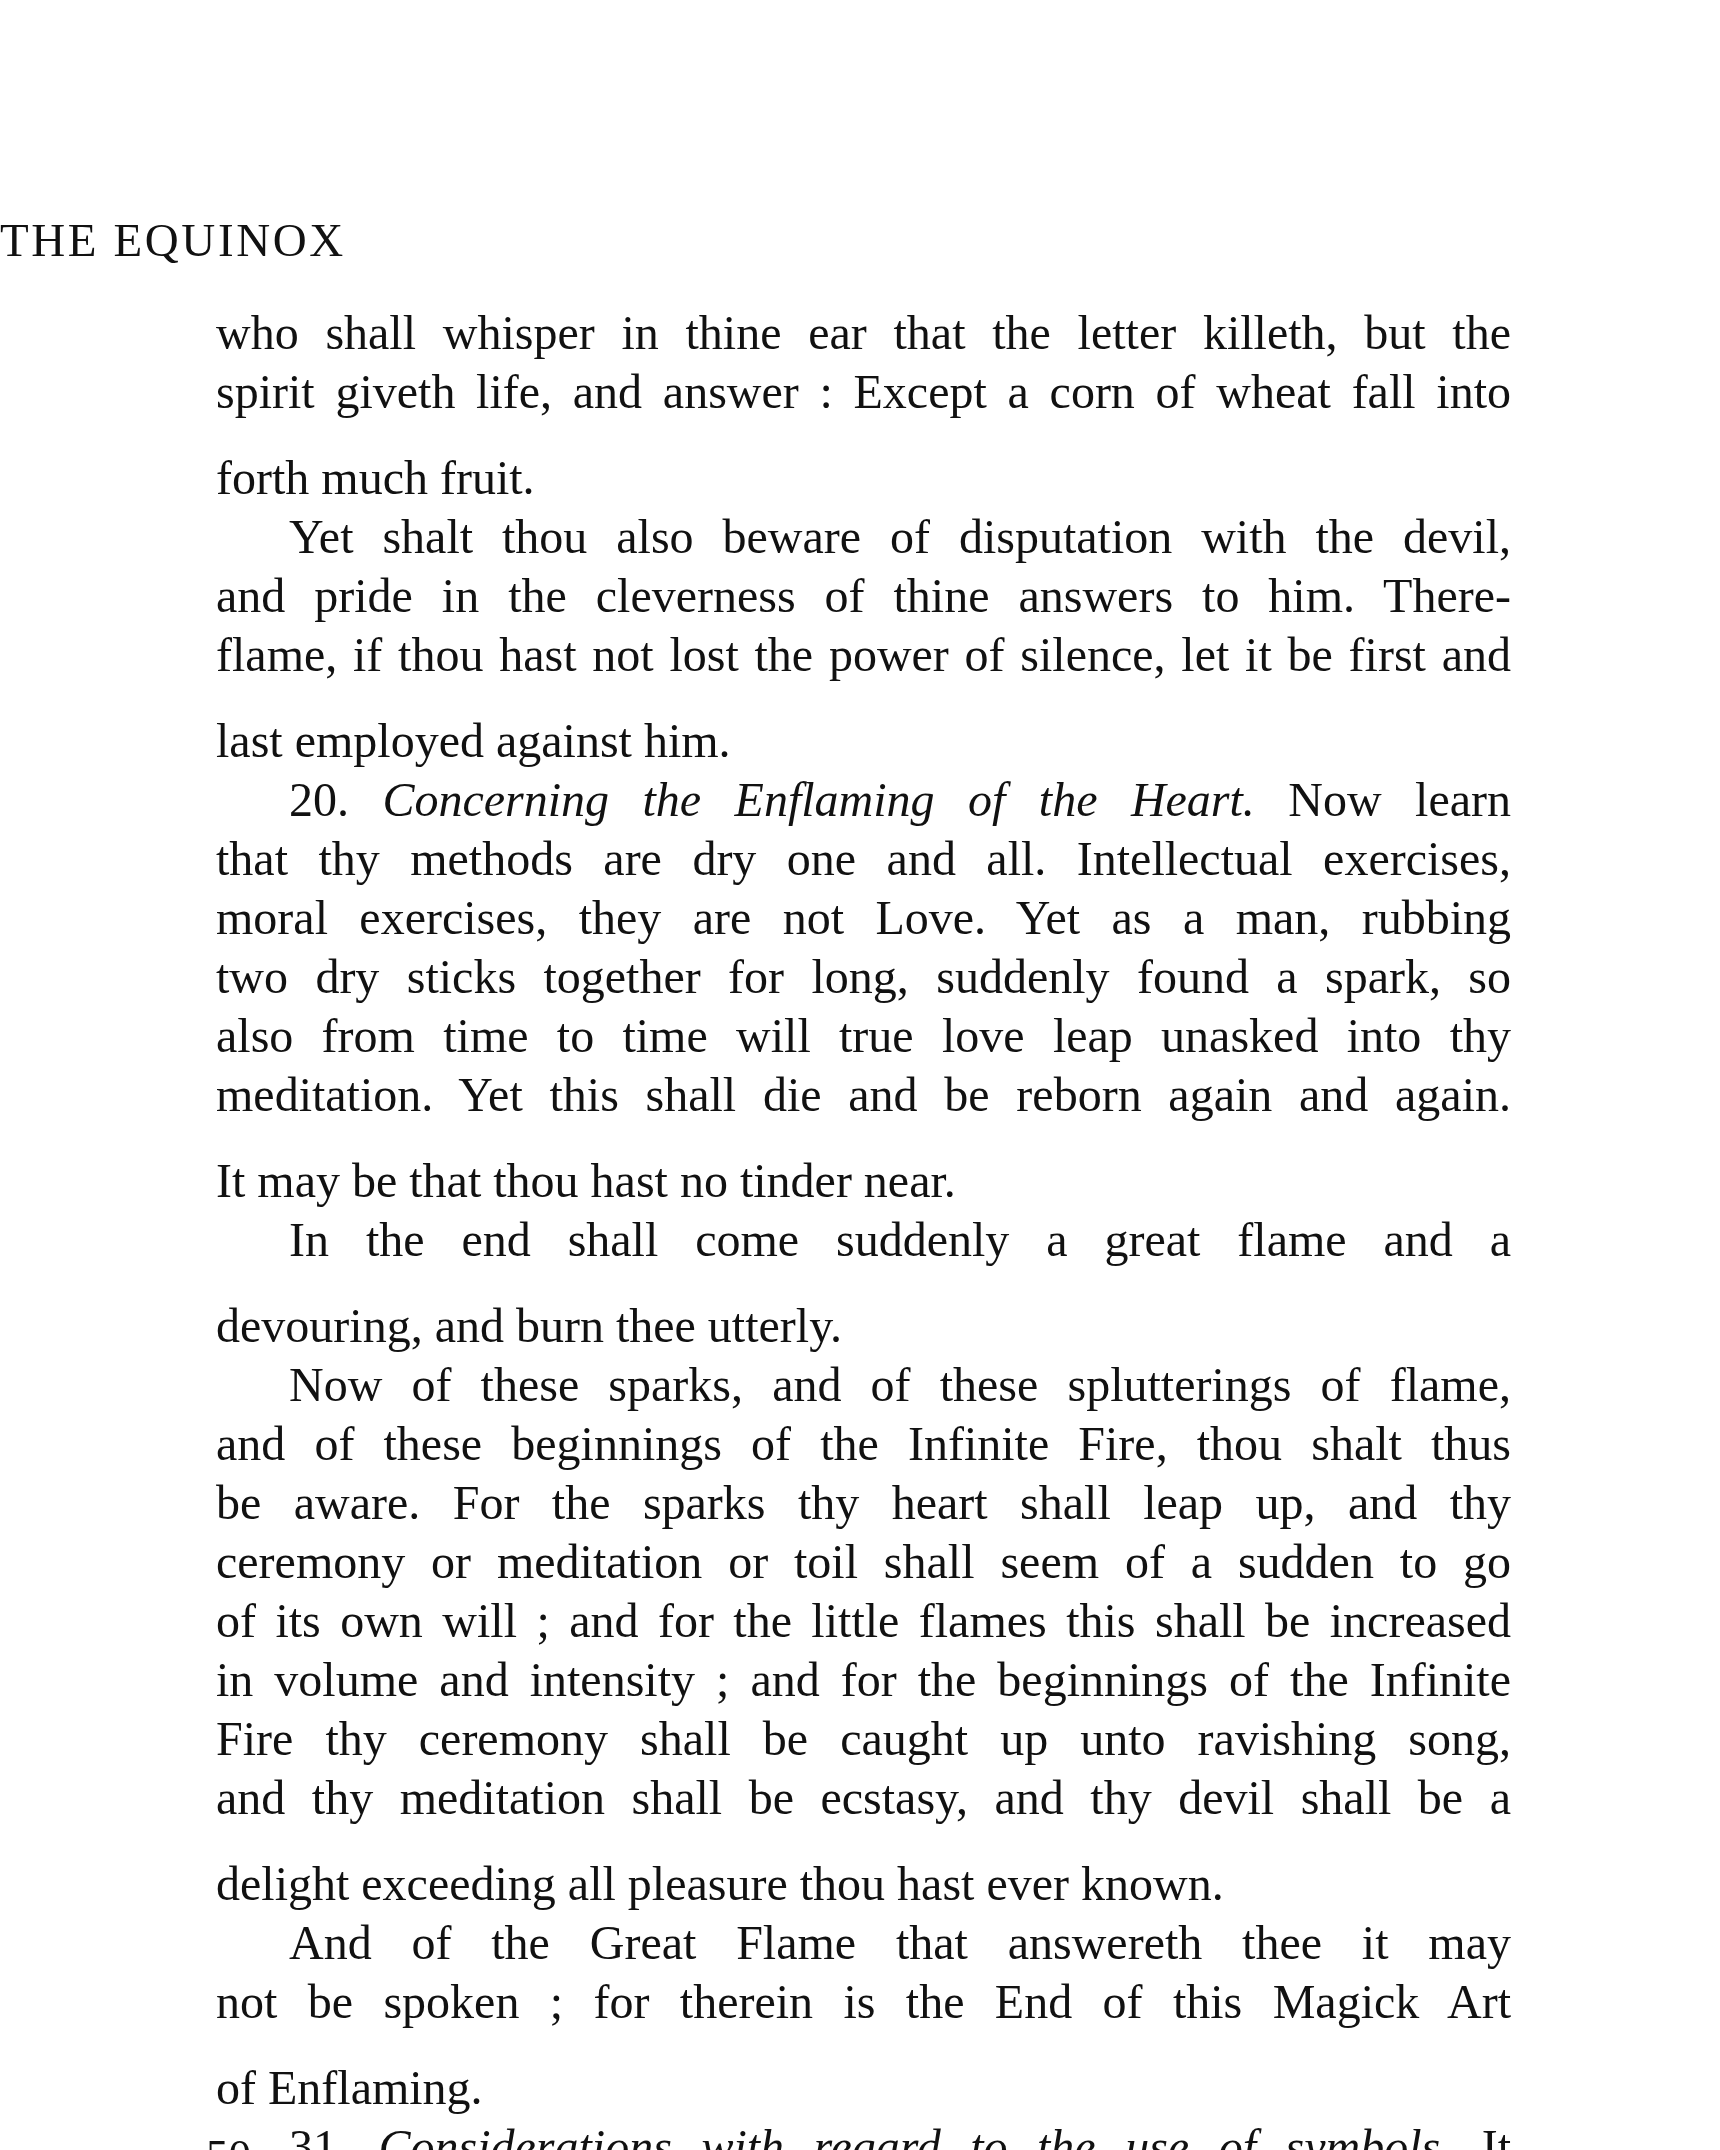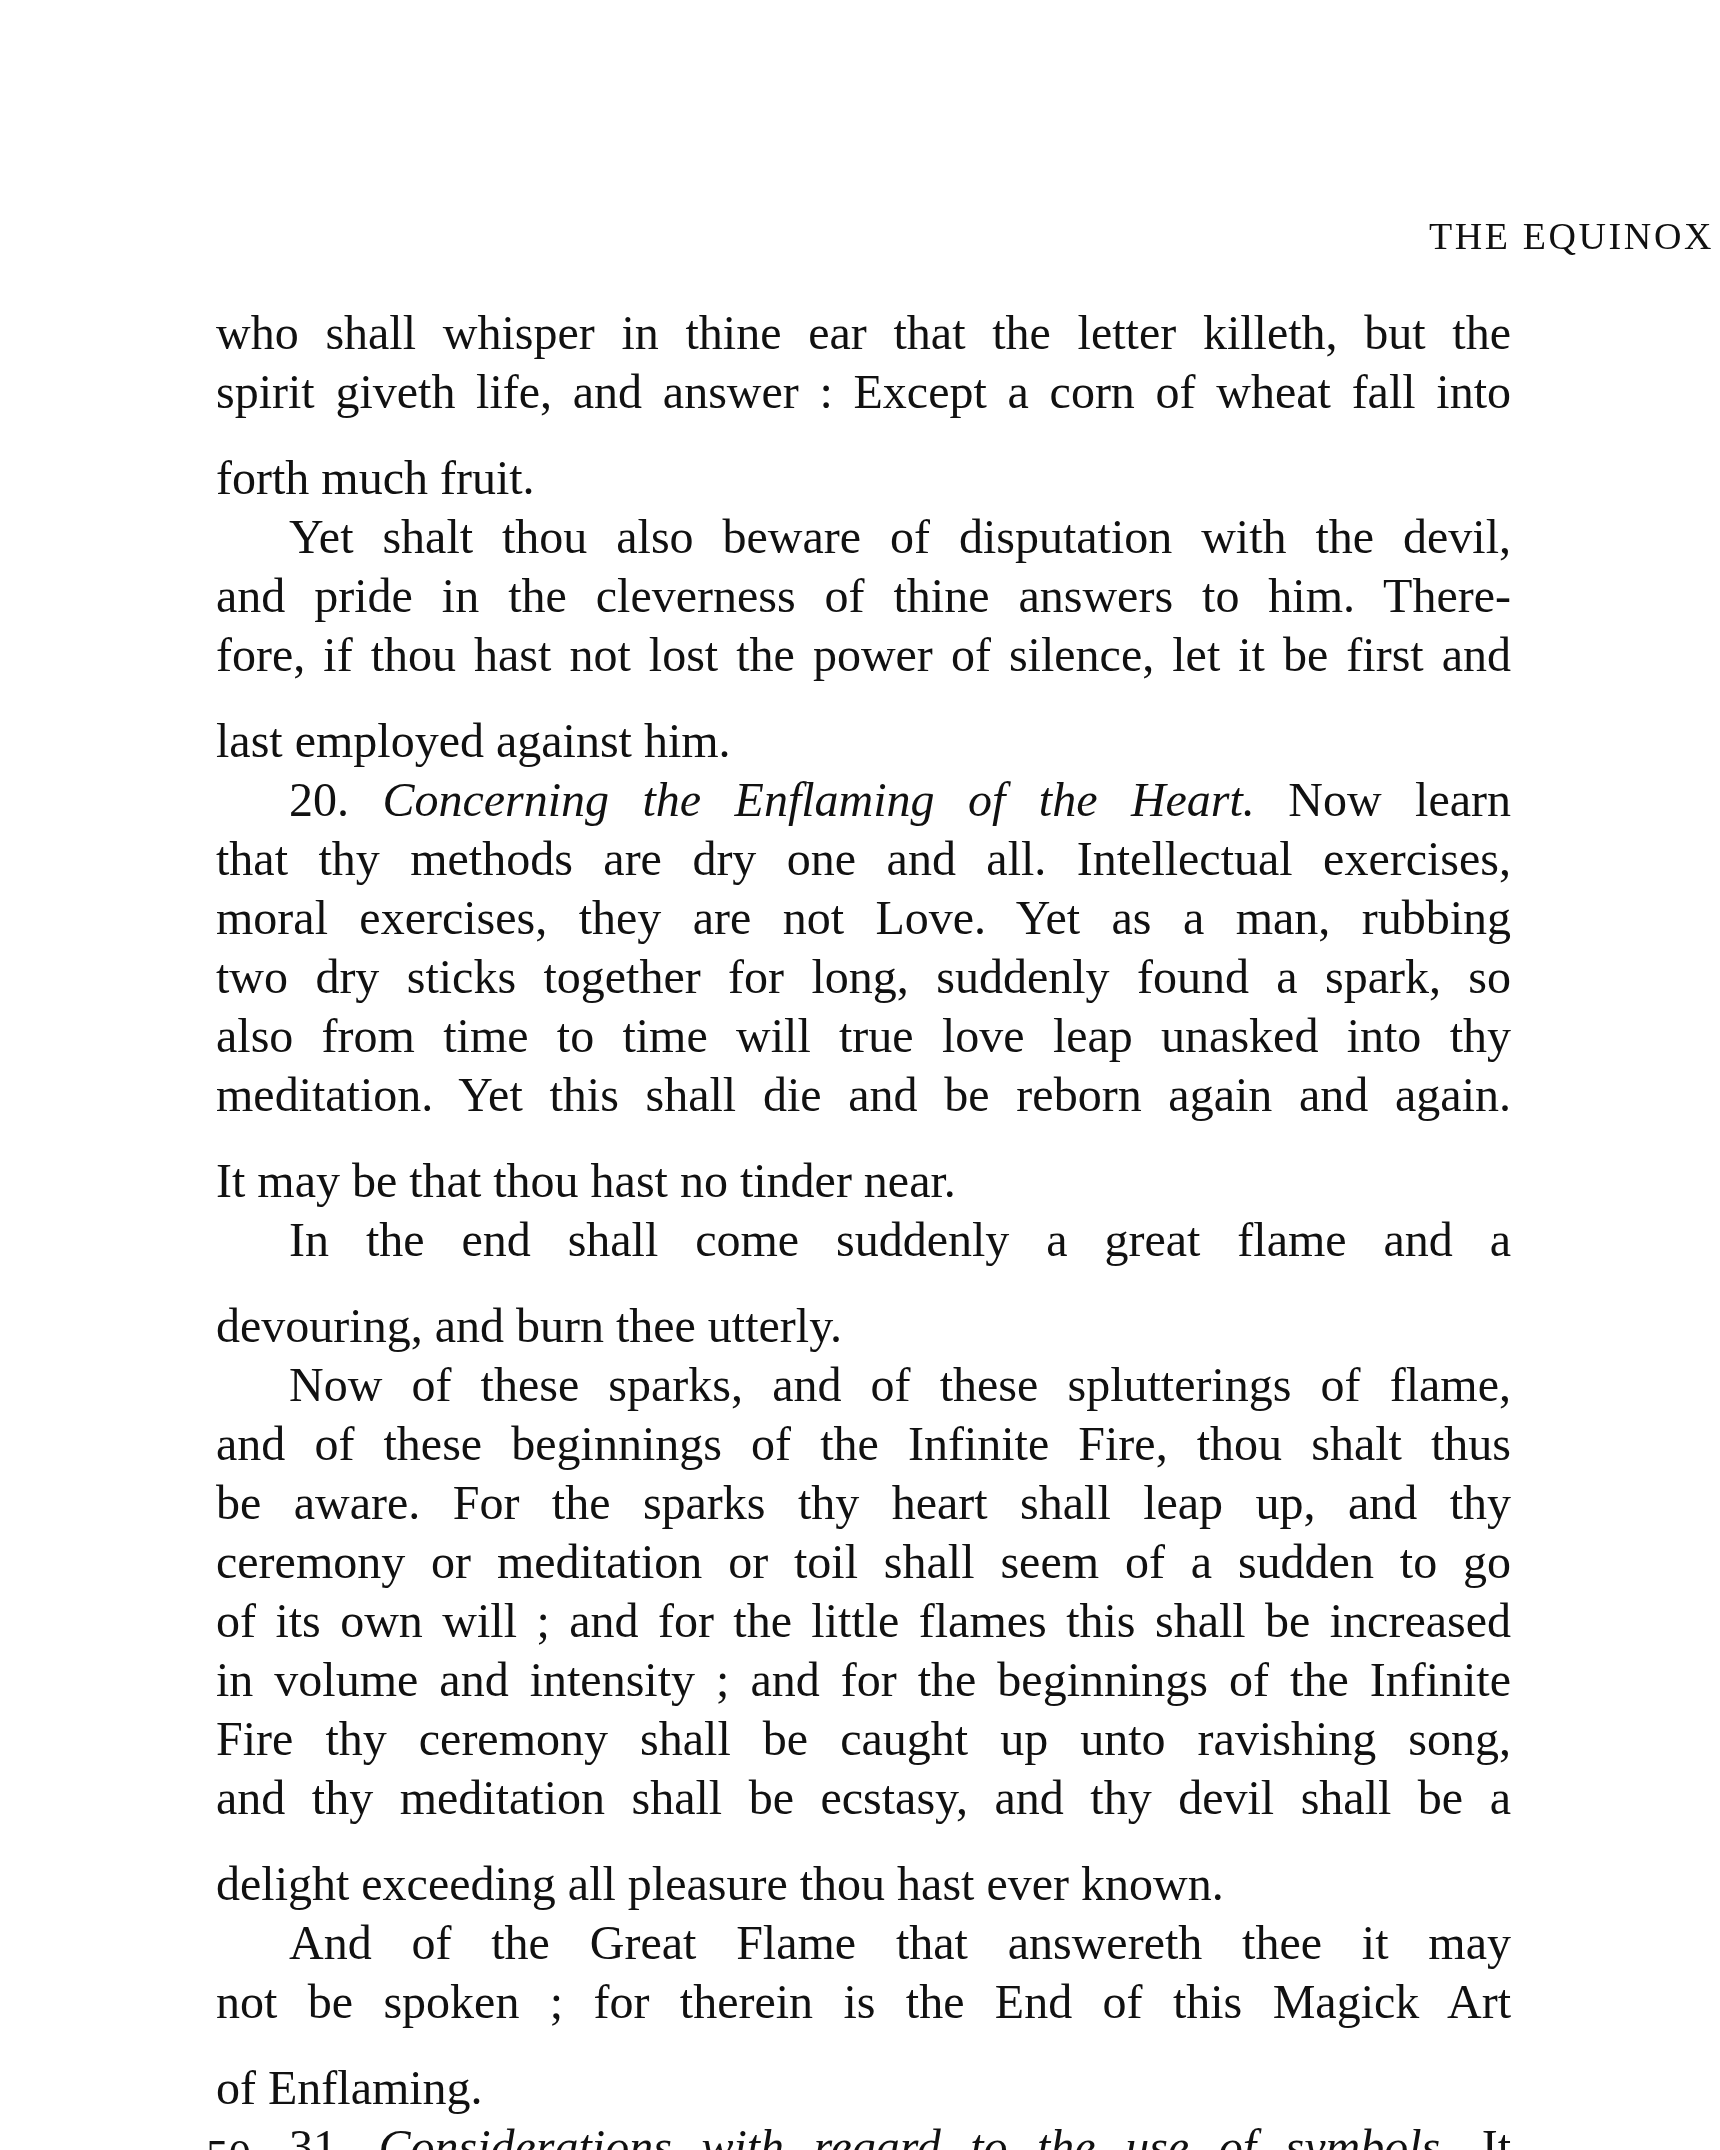--- a/index.html
+++ b/index.html
@@ -1,39 +1,39 @@
 <!DOCTYPE html>
 <html style="font-size:6.9px"><head>
 <meta charset="utf-8">
 <style>
   html, body { margin:0; padding:0; background:#ffffff; }
   body { width:1721px; height:2344px; position:relative; overflow:hidden;
          font-family:"Liberation Serif", "DejaVu Serif", serif; color:#111; }
-  .header { position:absolute; top:217px; left:0; width:1714px; text-align:right;
-            font-size:38px; letter-spacing:2.6px; line-height:1; }
+  .header { position:absolute; top:217px; left:0; width:1714px; text-align:left;
+            font-size:47px; letter-spacing:2.6px; line-height:1; }
   .body { position:absolute; top:303px; left:216px; width:1295px;
           font-size:48px; line-height:59px; text-align:justify; }
   .line { display:block; height:59px; white-space:nowrap; text-align:justify; text-align-last:justify; }
   .line.last { text-align-last:left;margin-top:27px; }
   .line.indent { padding-left:73px; }
   em { font-style:italic; }
   .folio { position:absolute; top:2133px; left:206px; font-size:45px; line-height:1; }
 </style>
 </head>
 <body>
 
 <div class="header">THE EQUINOX</div>
 
 <div class="body" id="body">
     <span class="line">who shall whisper in thine ear that the letter killeth, but the</span>
     <span class="line">spirit giveth life, and answer : Except a corn of wheat fall into</span>
     <span class="line last">forth much fruit.</span>
     <span class="line indent">Yet shalt thou also beware of disputation with the devil,</span>
     <span class="line">and pride in the cleverness of thine answers to him. There-</span>
-    <span class="line">fore, if thou hast not lost the power of silence, let it be first and</span>
+    <span class="line">flame, if thou hast not lost the power of silence, let it be first and</span>
     <span class="line last">last employed against him.</span>
     <span class="line indent"><span>20. </span><em>Concerning the Enflaming of the Heart.</em>  Now learn</span>
     <span class="line">that thy methods are dry one and all. Intellectual exercises,</span>
     <span class="line">moral exercises, they are not Love. Yet as a man, rubbing</span>
     <span class="line">two dry sticks together for long, suddenly found a spark, so</span>
     <span class="line">also from time to time will true love leap unasked into thy</span>
     <span class="line">meditation. Yet this shall die and be reborn again and again.</span>
     <span class="line last">It may be that thou hast no tinder near.</span>
     <span class="line indent">In the end shall come suddenly a great flame and a</span>
     <span class="line last">devouring, and burn thee utterly.</span>

